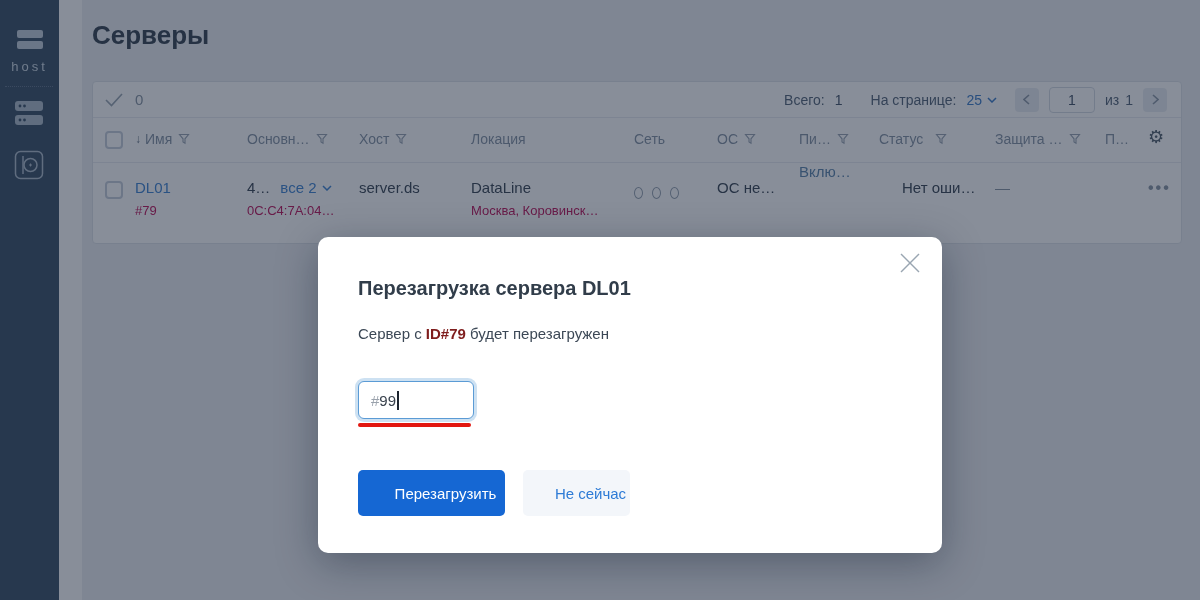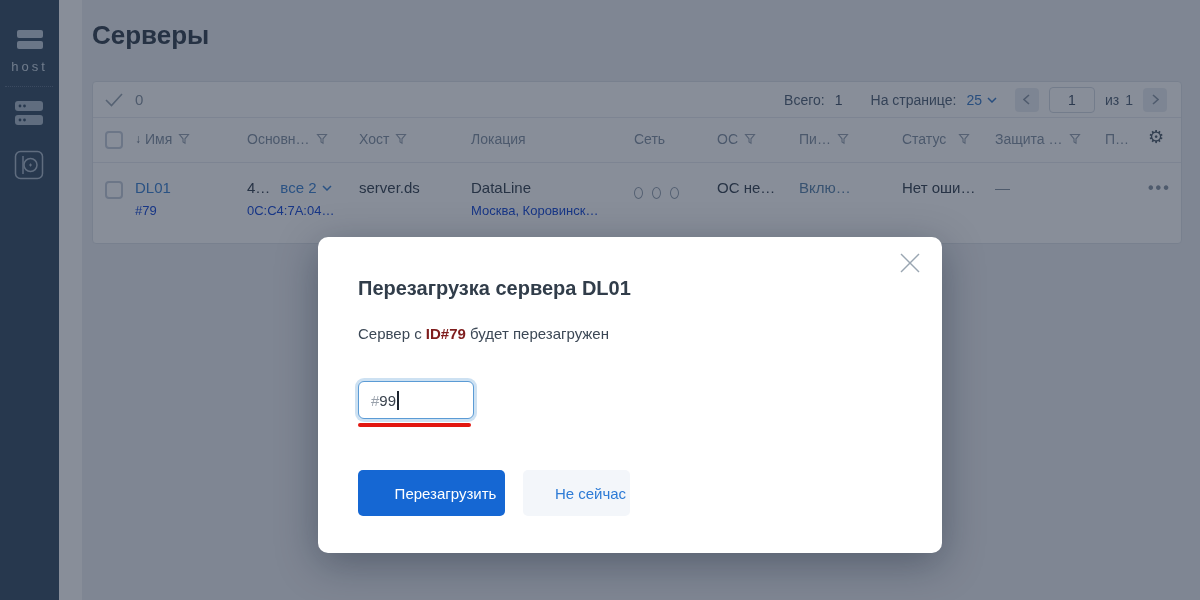--- a/index.html
+++ b/index.html
@@ -44,21 +44,21 @@
   .th { position:absolute; top:13px; display:inline-flex; align-items:center; gap:6px; cursor:pointer; white-space:nowrap; }
   .sort-arrow { font-size:12px; color:#6c7a8a; margin-right:-2px; }
   .funnel { color:#9aa5b3; display:inline-flex; }
   .checkbox { width:18px; height:18px; border:2px solid #c6ceda; border-radius:4px; background:transparent; cursor:pointer; }
   .gear { position:absolute; top:10px; font-size:18px; color:#55626f; cursor:pointer;
           font-family:"DejaVu Sans",sans-serif; line-height:1; }
 
   
   .trow { position:relative; height:80px; font-size:15px; color:#3c4856; }
   .cell { position:absolute; white-space:nowrap; }
-  .line2 { margin-top:7px; font-size:13px; color:#1d4ed8; }
+  .line2 { margin-top:7px; font-size:13px; color:#be185d; }
   a.rlink { color:#4286d3; text-decoration:none; cursor:pointer; }
   .main-line { display:flex; align-items:center; gap:10px; }
   .net-dot { display:inline-block; width:9px; height:12px; border:1.5px solid #97a3b1; border-radius:50%; margin-right:5px; }
   .power { color:#5e87ad; cursor:pointer; }
   .dash { color:#8b97a5; }
   .row-actions { color:#8d99a7; font-size:16px; letter-spacing:2px; cursor:pointer; font-weight:700; }
 
   
   .overlay { position:absolute; inset:0; background:rgba(18,30,51,0.5); z-index:40; }
   .modal { position:absolute; left:318px; top:237px; width:624px; height:316px; background:#fff;
@@ -202,21 +202,21 @@
             </span>
         </div>
         <div class="th" style="left:706px;">
           <span>Пи…</span>
           <span class="funnel">
               <svg width="12" height="12" viewBox="0 0 12 12">
                 <path d="M1.5 1.5h9L7 5.8v4.4L5 9V5.8z" fill="none" stroke="currentColor" stroke-width="1.1"></path>
               </svg>
             </span>
         </div>
-        <div class="th" style="left:809px;gap:12px;">
+        <div class="th" style="left:786px;gap:12px;">
           <span>Статус</span>
           <span class="funnel">
               <svg width="12" height="12" viewBox="0 0 12 12">
                 <path d="M1.5 1.5h9L7 5.8v4.4L5 9V5.8z" fill="none" stroke="currentColor" stroke-width="1.1"></path>
               </svg>
             </span>
         </div>
         <div class="th" style="left:902px;">
           <span>Защита …</span>
           <span class="funnel">
@@ -264,21 +264,21 @@
         <div class="cell" style="left:541px;top:22px;">
           <span class="net-dot"></span>
           <span class="net-dot"></span>
           <span class="net-dot"></span>
         </div>
 
         <div class="cell" style="left:624px;top:16px;">
           <span>ОС не…</span>
         </div>
 
-        <div class="cell" style="left:706px;top:16px;">
+        <div class="cell" style="left:706px;top:0;">
           <span class="power">Вклю…</span>
         </div>
 
         <div class="cell" style="left:809px;top:16px;">
           <span>Нет оши…</span>
         </div>
 
         <div class="cell dash" style="left:902px;top:16px;">
           <span>—</span>
         </div>

